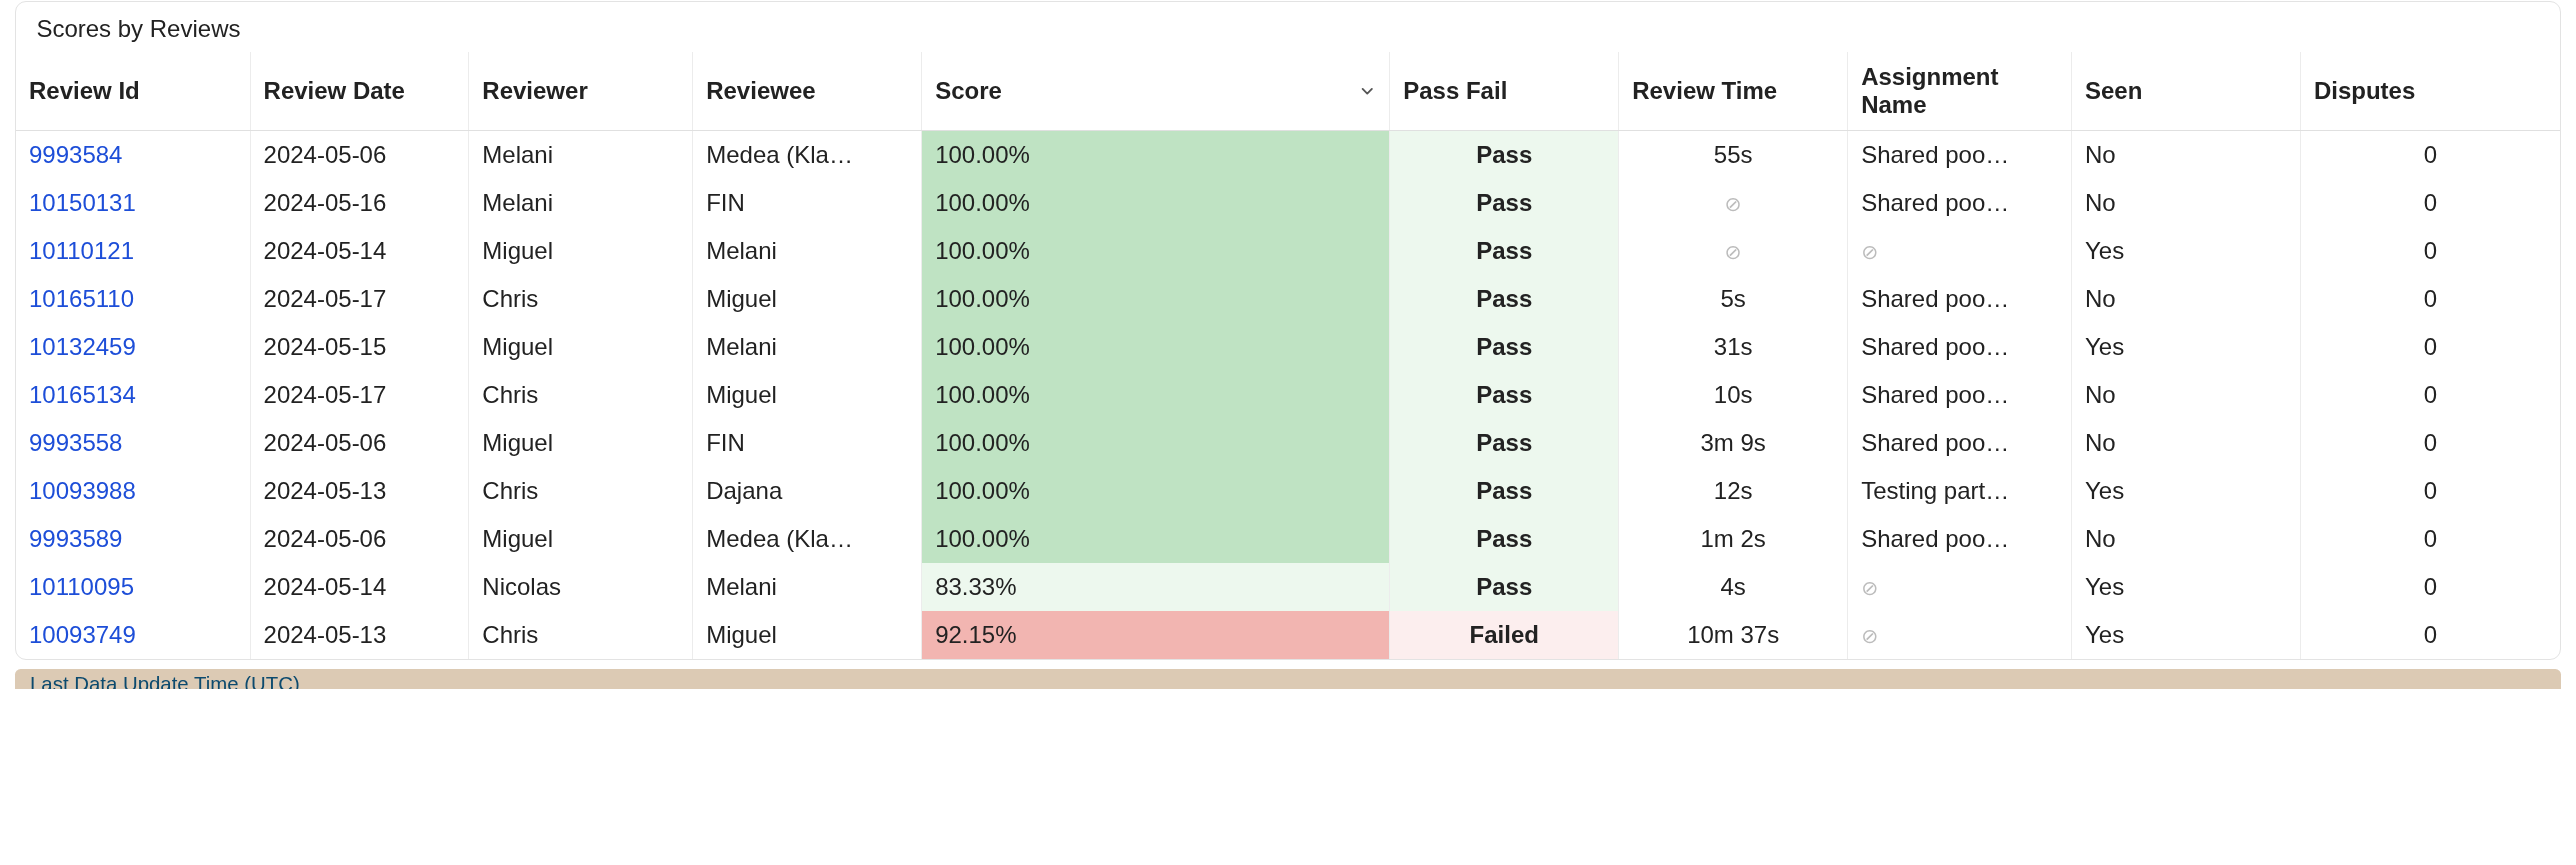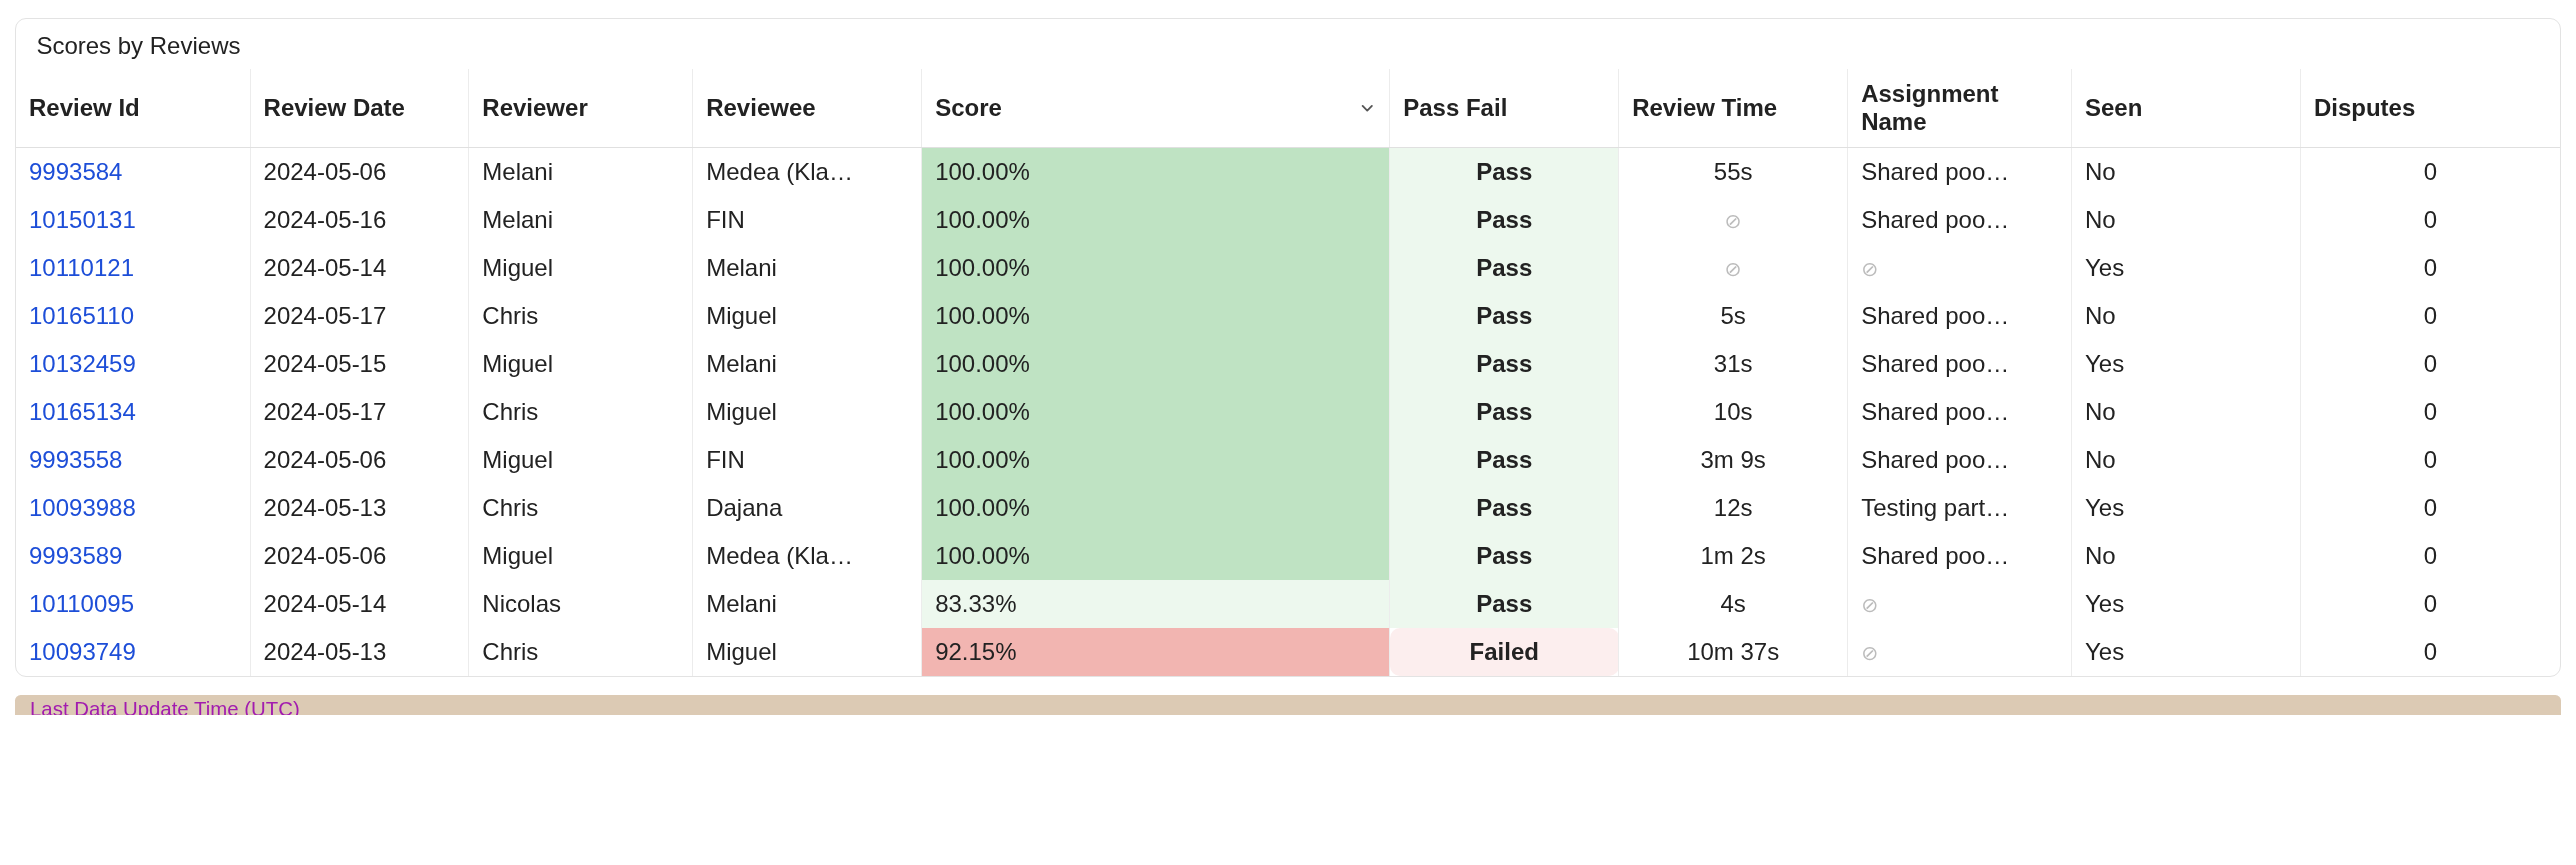--- a/index.html
+++ b/index.html
@@ -4,21 +4,21 @@
 <style>
   * { box-sizing: border-box; }
   body {
     margin: 0;
     font-family: -apple-system, BlinkMacSystemFont, "Segoe UI", Helvetica, Arial, sans-serif;
     font-size: 24px;
     background: #fff;
     color: #222;
   }
   .panel {
-    margin: 18px 15px;
+    margin: 1px 15px;
     border: 1.4px solid #e3e3e3;
     border-radius: 11px;
     overflow: hidden;
     background: #fff;
   }
   .panel-title {
     padding: 13px 20.4px 9.3px 20.4px;
     font-size: 24px;
   }
   .tbl {
@@ -47,42 +47,42 @@
     vertical-align: middle;
     height: 48px;
   }
   .tbl th.sep, .tbl td.sep {
     border-left: 1.4px solid #ececec;
   }
   .link { color: #1d4ed8; cursor: pointer; }
   .num-right { text-align: center; }
   .passfail { text-align: center; font-weight: bold; }
   .pass-bg { background: #edf8ee; }
-  .fail-bg { background: #fceeee; border-radius: 10px; }
+  .fail-bg { background: #fceeee; }
   .score-high { background: #bfe3c3; }
   .score-mid  { background: #edf8ee; }
   .score-low  { background: #f2b5b1; }
   .null-dot {
     display: inline-block;
     font-size: 20.4px;
     color: #bcbcbc;
   }
   .chev {
     display: inline-block;
     margin-left: 5.6px;
   }
   .chev svg { display: block; }
 
   .footer-bar {
     margin: 9.3px 15px 0 15px;
     background: #dccab4;
     border-radius: 5.6px 5.6px 0 0;
     padding: 3.7px 15px 0 15px;
     font-size: 20.4px;
-    color: #a21caf;
+    color: #0c4a6e;
     height: 20.4px;
     overflow: hidden;
   }
 
   
   col.c-id    { width: 9.2%; }
   col.c-date  { width: 8.6%; }
   col.c-revr  { width: 8.8%; }
   col.c-reve  { width: 9.0%; }
   col.c-score { width: 18.4%; }

